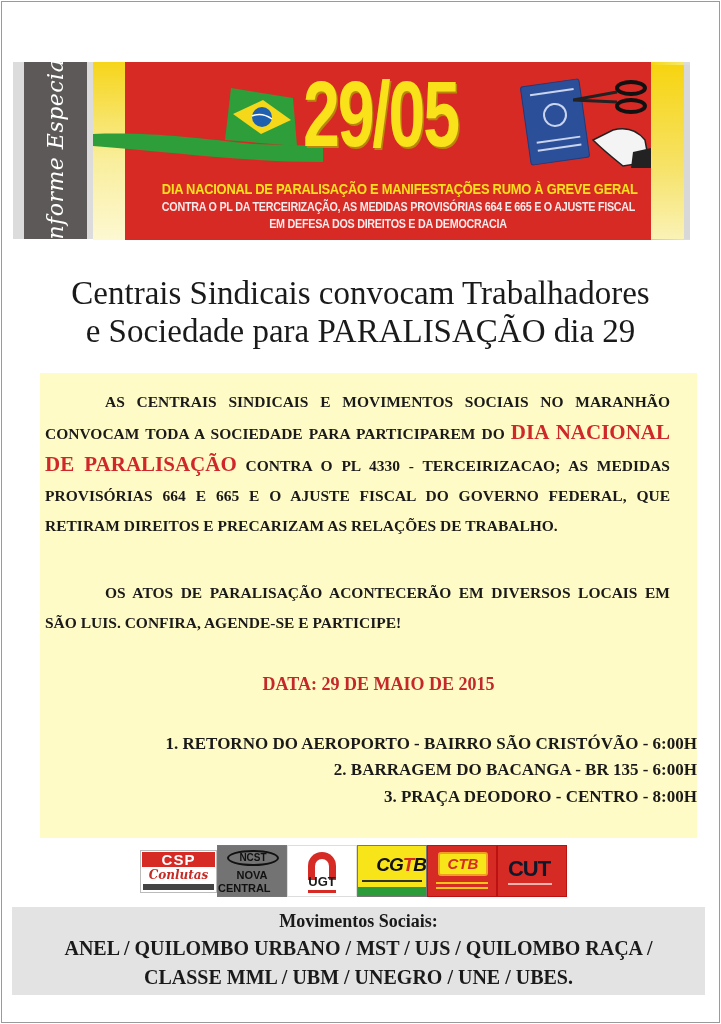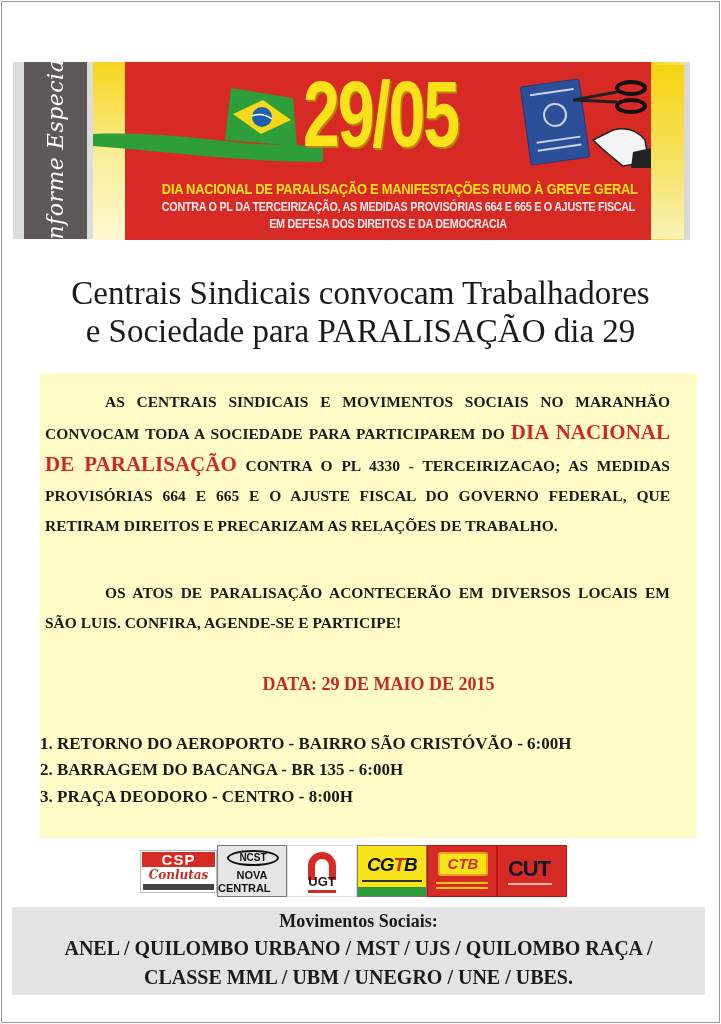--- a/index.html
+++ b/index.html
@@ -50,43 +50,43 @@
   
   .yellow-box { position: absolute; left: 40px; top: 373px; width: 657px; height: 465px; background: #fffbc6; }
   .para { position: absolute; left: 45px; width: 625px; color: #1a1a1a; font-family: "Liberation Serif", serif;
     font-weight: bold; font-size: 15.5px; line-height: 30px; text-align: justify; }
   .para .indent { display: inline-block; width: 60px; }
   .para .red { color: #d0282a; font-size: 21px; }
   .para-1 { top: 387px; }
   .para-2 { top: 578px; }
   .data-line { position: absolute; left: 40px; top: 674px; width: 657px; text-align: center; color: #c4282a;
     font-family: "Liberation Serif", serif; font-weight: bold; font-size: 18px; padding-left: 20px; }
-  .loc { position: absolute; left: 40px; width: 657px; text-align: left; color: #1a1a1a;
+  .loc { position: absolute; left: 40px; width: 657px; text-align: right; color: #1a1a1a;
     font-family: "Liberation Serif", serif; font-weight: bold; font-size: 17px; white-space: nowrap; }
   .loc-1 { top: 734px; }
   .loc-2 { top: 760px; }
   .loc-3 { top: 787px; }
 
   
   .logos { position: absolute; left: 140px; top: 845px; height: 52px; display: flex; }
   .logo { height: 52px; position: relative; overflow: hidden; font-family: "Liberation Sans", sans-serif; font-weight: bold; }
   .logo-csp { width: 77px; background: #fff; margin-top: 5px; height: 43px; border: 1px solid #bbb; }
   .logo-csp .top { position: absolute; left: 1px; top: 1px; right: 1px; height: 15px; background: #d62a25; color: #fff; font-size: 15px; line-height: 15px; text-align: center; letter-spacing: 1px; }
   .logo-csp .mid { position: absolute; left: 0; top: 16px; right: 0; height: 16px; color: #c62b25; font-family: "DejaVu Serif", serif; font-style: italic; font-size: 12px; line-height: 16px; text-align: center; }
   .logo-csp .bot { position: absolute; left: 2px; right: 2px; bottom: 2px; height: 6px; background: #444; }
-  .logo-ncst { width: 70px; background: #e5e5e5; border: 1px solid #777; }
+  .logo-ncst { width: 70px; background: #737373; border: 1px solid #777; }
   .logo-ncst .oval { position: absolute; left: 9px; top: 4px; width: 52px; height: 16px; border: 2px solid #111; border-radius: 50%; font-size: 10px; line-height: 12px; text-align: center; color: #111; }
   .logo-ncst .t1 { position: absolute; left: 0; right: 0; top: 23px; text-align: center; font-size: 11px; color: #111; }
   .logo-ncst .t2 { position: absolute; left: 0; right: 0; top: 36px; text-align: left; font-size: 11px; color: #111; }
   .logo-ugt { width: 70px; background: #ffffff; border: 1px solid #ddd; }
   .logo-ugt .arch { position: absolute; left: 20px; top: 6px; width: 28px; height: 28px; border: 7px solid #d62a25; border-bottom: none; border-radius: 28px 28px 0 0; }
   .logo-ugt .t { position: absolute; left: 0; right: 0; top: 28px; text-align: center; font-size: 13px; color: #1a1a1a; }
   .logo-ugt .s { position: absolute; left: 20px; right: 20px; top: 44px; height: 3px; background: #d62a25; }
   .logo-cgtb { width: 70px; background: #f7e51a; border: 1px solid #777; }
-  .logo-cgtb .t { position: absolute; left: 0; right: 0; top: 8px; text-align: left; font-size: 19px; font-style: italic; color: #111; letter-spacing: -1px; margin-left: 9px; }
+  .logo-cgtb .t { position: absolute; left: 0; right: 0; top: 8px; text-align: right; font-size: 19px; font-style: italic; color: #111; letter-spacing: -1px; margin-left: 9px; }
   .logo-cgtb .t span { color: #d62a25; }
   .logo-cgtb .green { position: absolute; left: 0; right: 0; bottom: 0; height: 9px; background: #2c9b3a; }
   .logo-cgtb .line { position: absolute; left: 4px; right: 4px; top: 34px; height: 2px; background: #333; }
   .logo-ctb { width: 70px; background: #d62a25; border: 1px solid #b11; }
   .logo-ctb .flag { position: absolute; left: 10px; top: 6px; width: 50px; height: 24px; background: #f7e51a; border: 2px solid #f0a020; border-radius: 3px; }
   .logo-ctb .t { position: absolute; left: 10px; width: 50px; top: 9px; text-align: center; font-size: 15px; font-style: italic; color: #d62a25; }
   .logo-ctb .s { position: absolute; left: 8px; right: 8px; top: 36px; height: 2px; background: #f7c51a; }
   .logo-ctb .s2 { top: 41px; }
   .logo-cut { width: 70px; background: #d62a25; border: 1px solid #b11; }
   .logo-cut .t { position: absolute; left: 0; right: 6px; top: 10px; text-align: center; font-size: 22px; color: #0f172a; letter-spacing: -1px; }

